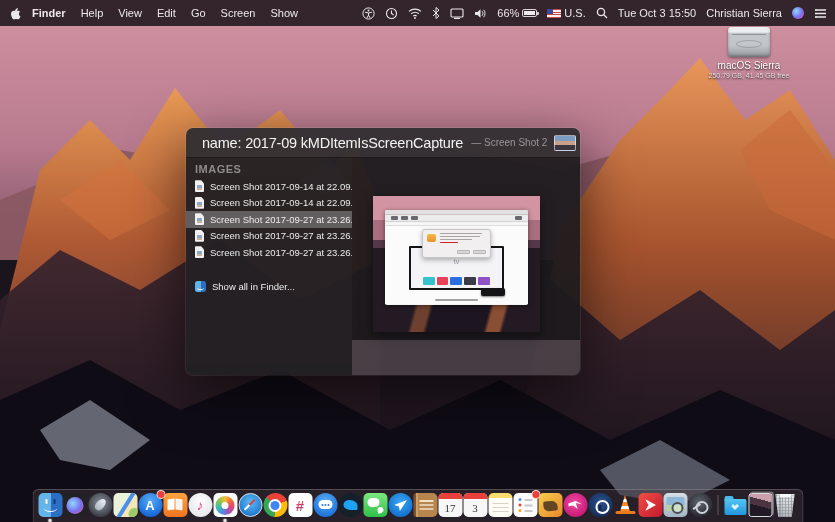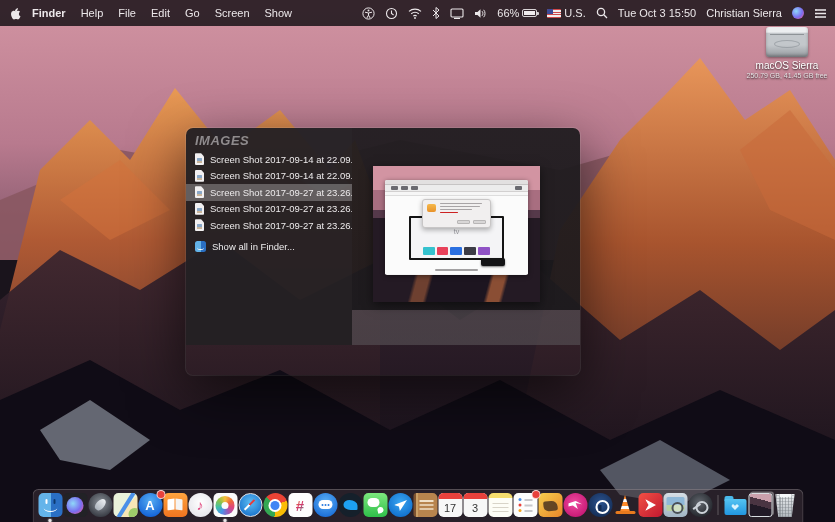--- a/index.html
+++ b/index.html
@@ -25,21 +25,21 @@
   .battery-body::before { content:""; position:absolute; left:1px; top:1px; bottom:1px; width:80%; background:#f0ecee; }
   .battery-body::after { content:""; position:absolute; right:-3px; top:2px; width:2px; height:3px; background:#d8d4d6; border-radius:0 1px 1px 0; }
   .flag { width:14px; height:9px; position:relative; border-radius:1px; overflow:hidden;
     background:repeating-linear-gradient(180deg,#d0494a 0 1.3px,#f2f0f0 1.3px 2.6px); }
   .flag::before { content:""; position:absolute; left:0; top:0; width:6px; height:5px; background:#3c4a96; }
   .siri-orb { width:12px; height:12px; border-radius:50%;
     background:radial-gradient(circle at 35% 35%, #8fd8f8, #7a6ef0 55%, #e05c9a 90%); }
   .status-text { white-space:nowrap; }
 
   
-  .desktop-icon { position:absolute; left:742px; top:27px; width:90px; z-index:5; text-align:center; cursor:default; }
+  .desktop-icon { position:absolute; left:704px; top:27px; width:90px; z-index:5; text-align:center; cursor:default; }
   .hdd { width:42px; height:30px; margin:0 auto 3px; border-radius:3px;
     background:linear-gradient(180deg,#eceef0 0 18%, #c3c7cb 19% 60%, #959a9f);
     box-shadow:inset 0 -2px 3px rgba(0,0,0,.25), 0 1px 3px rgba(0,0,0,.4); position:relative; }
   .hdd::before { content:""; position:absolute; left:4px; right:4px; top:7px; height:1px; background:rgba(90,95,100,.5); }
   .hdd::after { content:""; position:absolute; left:8px; right:8px; top:13px; height:6px; border-radius:50%;
     border:1px solid rgba(120,126,132,.45); }
   .di-label { font-size:10px; color:#fff; text-shadow:0 1px 2px rgba(0,0,0,.9); }
   .di-sub { font-size:7px; color:#e6e2e4; text-shadow:0 1px 2px rgba(0,0,0,.9); margin-top:1px; }
 
   
@@ -48,29 +48,29 @@
     box-shadow:0 18px 55px rgba(0,0,0,.6), 0 0 0 1px rgba(255,255,255,.12); }
   .search-bar { height:30px; background:rgba(52,47,51,0.97); display:flex; align-items:center;
     padding:0 9px; gap:7px; border-bottom:1px solid rgba(0,0,0,.45); }
   .search-query { color:#f4f2f3; font-size:14.5px; white-space:nowrap; letter-spacing:-.2px; }
   .search-completion { color:#9a9598; font-size:10px; white-space:nowrap; margin-left:1px; }
   .search-file-icon { width:22px; height:16px; margin-left:auto; flex:none; border-radius:2px;
     border:1px solid rgba(255,255,255,.55);
     background:linear-gradient(180deg,#7e9cc0 0 38%, #c9a08a 38% 62%, #3e3440 62%); }
   .sp-body { display:flex; height:217px; }
   .left-pane { width:166px; background:rgba(35,32,35,0.96); padding-top:2px; flex:none; }
-  .section-header { font-size:13px; font-weight:bold; color:#8f8b8d; letter-spacing:.5px; padding:3px 9px 3px;font-style:italic; }
+  .section-header { font-size:11px; font-weight:bold; color:#8f8b8d; letter-spacing:.5px; padding:3px 9px 3px; }
   .result-row { display:flex; align-items:center; gap:6px; height:16.5px; padding:0 9px;
     color:#edebec; font-size:9.5px; cursor:default; white-space:nowrap; overflow:hidden; }
   .result-row.selected { background:rgba(255,255,255,.27); }
   .doc-icon { width:9px; height:12px; flex:none; position:relative; background:#f2f0f1;
     clip-path:polygon(0 0, 68% 0, 100% 28%, 100% 100%, 0 100%); border-radius:1px; }
   .doc-icon::after { content:""; position:absolute; left:2px; top:5px; right:2px; bottom:2px;
     background:linear-gradient(180deg,#8aa8c8 0 55%, #c8b49a 55%); border-radius:.5px; }
-  .show-all-row { margin-top:5px; }
+  .show-all-row { margin-top:18px; }
   .finder-mini { width:11px; height:11px; flex:none; border-radius:2.5px; position:relative;
     background:linear-gradient(90deg,#62b2e8 50%, #2a6fc2 50%); }
   .finder-mini::after { content:""; position:absolute; left:2px; right:2px; bottom:2.5px; height:4px;
     border-bottom:1px solid #fff; border-radius:50%; }
   .right-pane { flex:1; position:relative;
     background:linear-gradient(180deg, rgba(28,26,29,0.93) 0 84%, rgba(82,75,80,0.72) 84%); }
 
   
   .preview-thumb { position:absolute; left:21px; top:38px; width:167px; height:136px; cursor:default;
     box-shadow:0 3px 10px rgba(0,0,0,.5);
@@ -183,21 +183,21 @@
   .ic-spark::before { content:""; position:absolute; left:6px; top:7px; width:13px; height:11px;
     background:#fff; clip-path:polygon(0 45%, 100% 0, 45% 100%, 38% 58%); }
   .ic-address-book { border-radius:3px 5px 5px 3px;
     background:linear-gradient(90deg,#7c5230 0 12%, #caa066 12% 20%, #b8854e 20%); }
   .ic-address-book::before { content:""; position:absolute; left:6px; right:4px; top:7px; height:1.5px;
     background:rgba(255,248,230,.8); box-shadow:0 4px 0 rgba(255,248,230,.6), 0 8px 0 rgba(255,248,230,.6); }
   .ic-calendar-alt, .ic-calendar { background:#f7f7f7; overflow:hidden; }
   .ic-calendar-alt::before, .ic-calendar::before { content:""; position:absolute; left:0; right:0; top:0; height:6px;
     background:#e8413c; }
   .cal-num { position:absolute; left:0; right:0; top:6px; bottom:0; display:flex; align-items:center;
-    justify-content:center; font-size:11px; color:#333; }
+    justify-content:center; font-size:11px; color:#333;font-family:Liberation Serif, serif; }
   .ic-notes { background:linear-gradient(180deg,#f6dd6e 0 22%, #fdfdf6 22%); }
   .ic-notes::before { content:""; position:absolute; left:4px; right:4px; top:10px; height:1px;
     background:#d8d4c8; box-shadow:0 4px 0 #d8d4c8, 0 8px 0 #d8d4c8; }
   .ic-reminders { background:#fdfdfd; }
   .ic-reminders::before { content:""; position:absolute; left:5px; top:5px; width:3px; height:3px; border-radius:50%;
     background:#4a90e8; box-shadow:0 5.5px 0 #e8413c, 0 11px 0 #f5a623; }
   .ic-reminders::after { content:""; position:absolute; left:11px; top:6px; width:8px; height:1.5px;
     background:#c8c8cc; box-shadow:0 5.5px 0 #c8c8cc, 0 11px 0 #c8c8cc; }
   .ic-photo-editor { background:linear-gradient(135deg,#f6ce4e,#e8862a); }
   .ic-photo-editor::before { content:""; position:absolute; left:5px; top:8px; width:14px; height:10px;
@@ -290,21 +290,21 @@
 <div class="menubar">
   <span class="apple">
     <svg width="11" height="13" viewBox="0 0 11 13" fill="#ece8ea">
       <path d="M7.1 3.4c.6-.7.9-1.6.8-2.4-.8.1-1.6.6-2.1 1.3-.5.6-.9 1.5-.8 2.3.9.1 1.6-.5 2.1-1.2z"></path>
       <path d="M8.9 6.9c0-1.4 1.1-2.1 1.2-2.1-.7-1-1.7-1.1-2.1-1.1-.9-.1-1.7.5-2.2.5-.4 0-1.1-.5-1.9-.5-1 0-1.9.6-2.4 1.4-1 1.8-.3 4.4.7 5.9.5.7 1.1 1.5 1.9 1.4.7 0 1-.4 1.9-.4s1.1.4 1.9.4c.8 0 1.3-.7 1.8-1.4.6-.8.8-1.6.8-1.7 0 0-1.6-.6-1.6-2.4z"></path>
     </svg>
   </span>
   <div class="menus">
       <span class="menu-item bold">Finder</span>
       <span class="menu-item">Help</span>
-      <span class="menu-item">File</span>
+      <span class="menu-item">View</span>
       <span class="menu-item">Edit</span>
       <span class="menu-item">Go</span>
       <span class="menu-item">Screen</span>
       <span class="menu-item">Show</span>
     </div>
   <div class="status-area">
     <span>
       <svg width="13" height="13" viewBox="0 0 13 13" fill="none" stroke="#ece8ea" stroke-width="1">
         <circle cx="6.5" cy="6.5" r="5.6"></circle>
           <circle cx="6.5" cy="3.6" r="1" fill="#ece8ea" stroke="none"></circle>
@@ -370,20 +370,29 @@
   </div>
 </div>
 
 <div class="desktop-icon">
   <div class="hdd"></div>
   <div class="di-label">macOS Sierra</div>
   <div class="di-sub">250.79 GB, 41.45 GB free</div>
 </div>
 
 <div class="spotlight">
+  <div class="search-bar">
+    <svg width="15" height="15" viewBox="0 0 15 15" fill="none" stroke="#b8b4b6" stroke-width="1.5">
+      <circle cx="6" cy="6" r="4.5"></circle>
+        <path d="M9.5 9.5 L13.5 13.5"></path>
+    </svg>
+    <span class="search-query">name: 2017-09 kMDItemIsScreenCapture</span>
+    <span class="search-completion">— Screen Shot 2</span>
+    <span class="search-file-icon"></span>
+  </div>
   <div class="sp-body">
     <div class="left-pane">
       <div class="section-header">IMAGES</div>
       <div id="results-list">
           <div class="result-row">
             <span class="doc-icon"></span>
             <span>Screen Shot 2017-09-14 at 22.09.1...</span>
           </div>
           <div class="result-row">
             <span class="doc-icon"></span>

